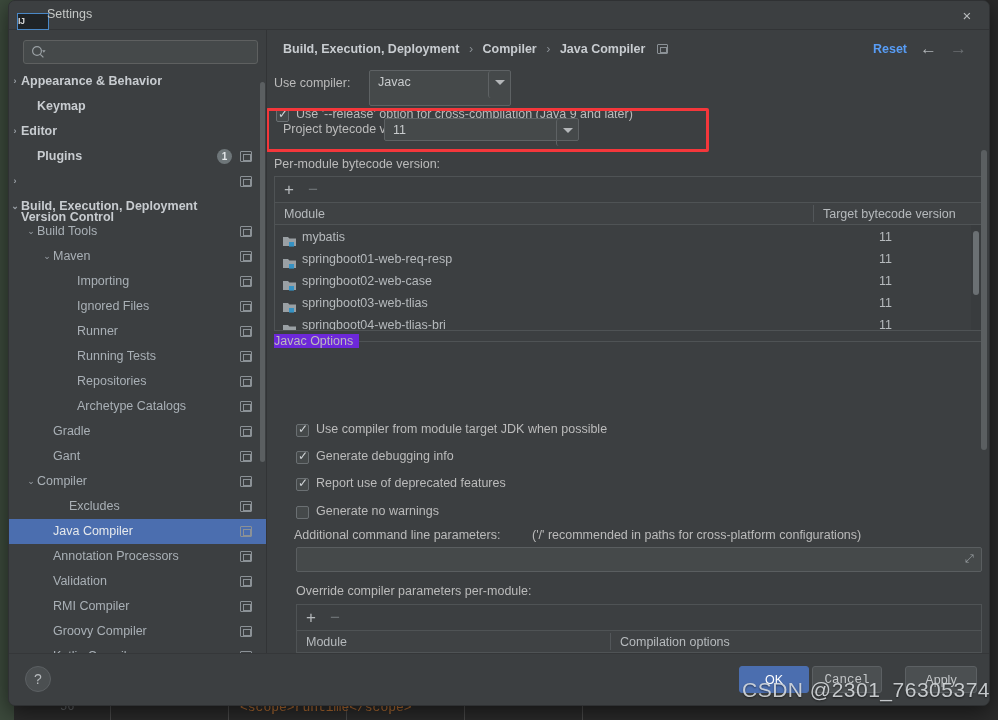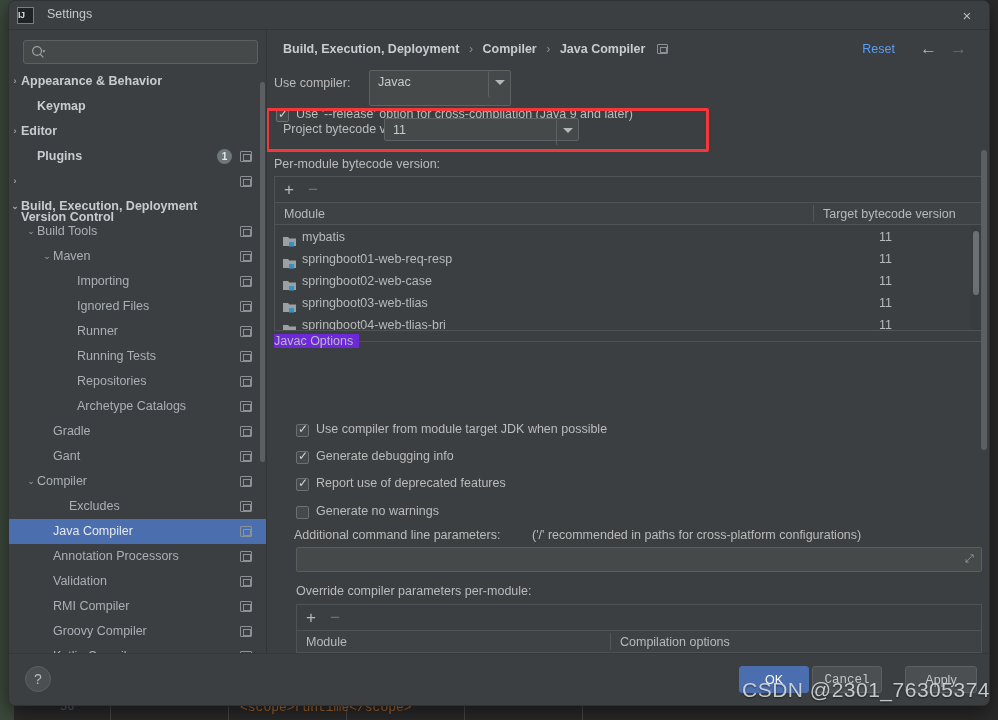--- a/index.html
+++ b/index.html
@@ -54,21 +54,21 @@
     box-shadow: 0 6px 22px rgba(0,0,0,.55);
   }
 
   
   .titlebar {
     position: relative; height: 29px;
     background: #3c3f41;
     border-bottom: 1px solid #323436;
   }
   .ij-logo {
-    position: absolute; left: 8px; top: 6px; width: 17px; height: 17px;
+    position: absolute; left: 8px; top: 12px; width: 32px; height: 17px;
     background: #1f2326; border: 1.5px solid #4a88c7;
     font-family: "Liberation Sans", sans-serif;
     font-size: 9px; font-weight: bold; color: #d6d6d6;
     line-height: 14px; text-align: left; letter-spacing: -.5px;
   }
   .win-title {
     position: absolute; left: 38px; top: 6px;
     font-size: 12.5px; color: #c5c8c6;
   }
   .win-close {
@@ -150,22 +150,22 @@
   .crumbs .sep { color: #8b9196; margin: 0 6px; font-weight: normal; }
   .crumbs .gear {
     display: inline-block; position: relative; top: 1px; margin-left: 8px;
     width: 11px; height: 10px; border: 1px solid #8b9196; border-radius: 1px;
   }
   .crumbs .gear::after {
     content: ""; position: absolute; left: 2px; top: 2px;
     width: 5px; height: 4px; border: 1px solid #8b9196;
   }
   .reset-link {
-    position: absolute; right: 94px; top: 12px;
-    font-size: 12.5px; color: #589df6; font-weight: normal; cursor: default;
+    position: absolute; right: 82px; top: 12px;
+    font-size: 12.5px; color: #589df6; font-weight: bold; cursor: default;
   }
   .nav-arrow {
     position: absolute; top: 10px; font-size: 17px; line-height: 17px;
     color: #b0b4b7; cursor: default;
   }
   .nav-back { right: 52px; }
   .nav-fwd  { right: 22px; color: #6a6e71; }
 
   
   .row-label { font-size: 12.5px; color: #bbbbbb; }

